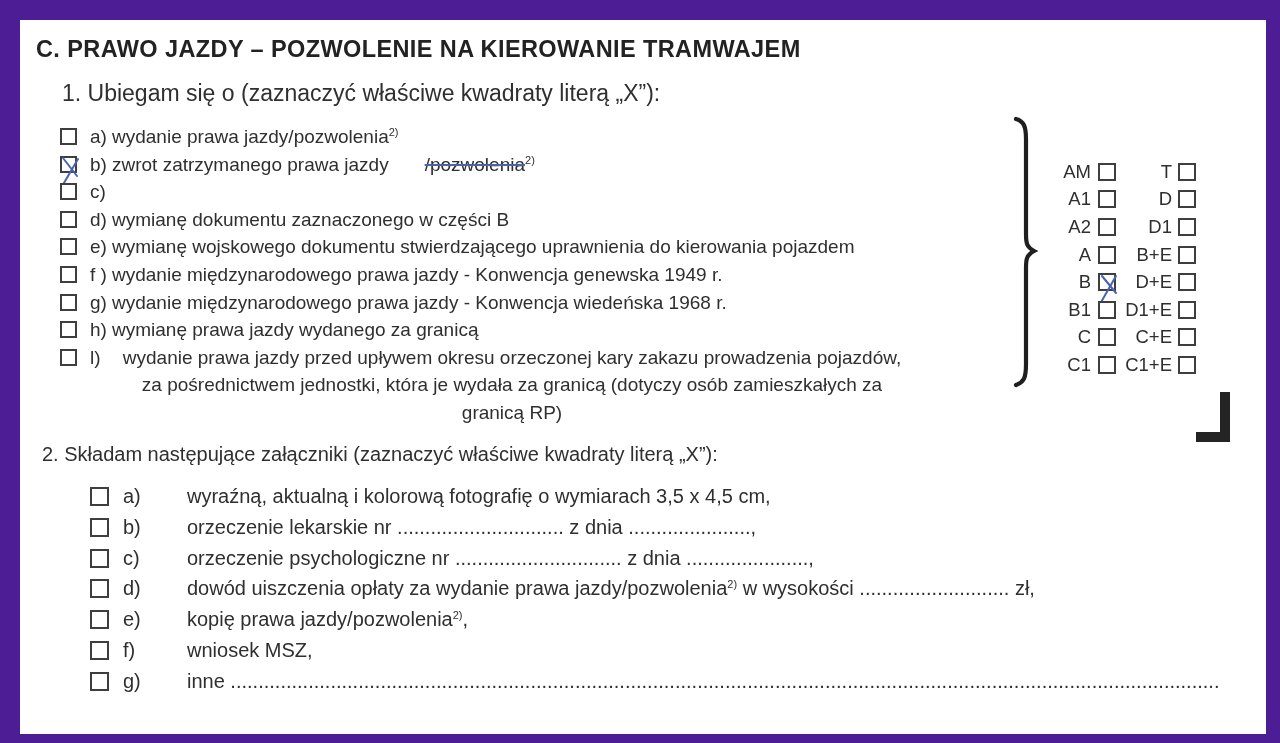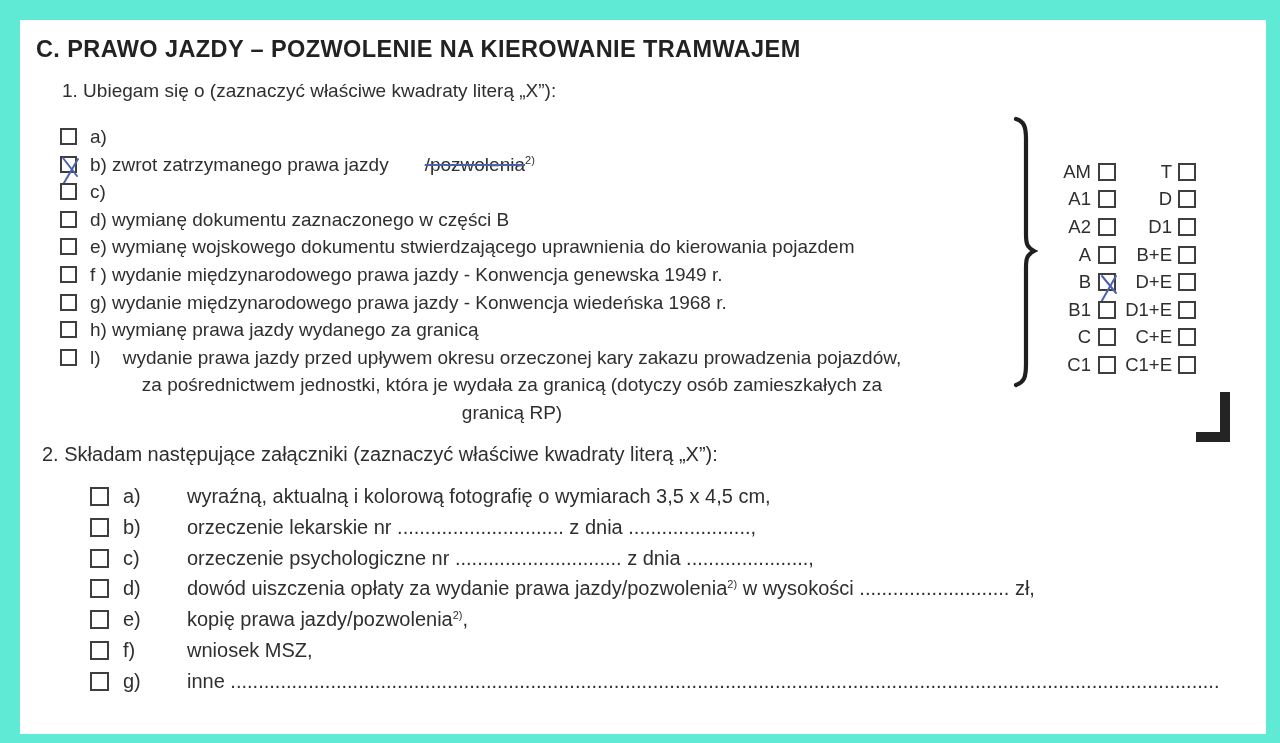--- a/index.html
+++ b/index.html
@@ -1,32 +1,32 @@
 <!DOCTYPE html>
 <html><head>
 <meta charset="utf-8">
 <style>
   * { margin:0; padding:0; box-sizing:border-box; }
   body { width:1280px; height:743px; }
   .page {
     width:1280px; height:743px;
-    background:#5eead4;
+    background:#4c1d95;
     padding:20px 14px 9px 20px;
   }
   .sheet {
     position:relative; width:100%; height:100%;
     background:#ffffff; color:#2f2f2f;
     font-family:"Liberation Sans", sans-serif;
     overflow:hidden;
   }
   .title {
     position:absolute; left:16px; top:16px;
     font-size:23.5px; font-weight:bold; color:#222; letter-spacing:.4px;
   }
-  .s1-heading { position:absolute; left:42px; top:60px; font-size:19px; }
+  .s1-heading { position:absolute; left:42px; top:60px; font-size:23px; }
   .s1-list { position:absolute; left:40px; top:103px; width:955px; }
   .row1 { display:flex; align-items:flex-start; min-height:27.6px; font-size:19px; line-height:27.6px; }
   .cb {
     flex:0 0 auto; width:17px; height:17px;
     border:2px solid #3e3e3e; background:#fff;
     margin-top:5px; position:relative;
   }
   .row1 .lab { flex:0 0 auto; width:22px; margin-left:13px; }
   .row1 .txt { margin-left:0; }
   .row1 .txt.wrap { max-width:800px;text-align:center; }
@@ -61,20 +61,21 @@
 
     <div class="title">C. PRAWO JAZDY – POZWOLENIE NA KIEROWANIE TRAMWAJEM</div>
 
     <div class="s1-heading">1. Ubiegam się o (zaznaczyć właściwe kwadraty literą „X”):</div>
 
     <div class="s1-list">
 
       <div class="row1">
         <span class="cb"></span>
         <span class="lab">a)</span>
+        <span class="txt"><span>wydanie prawa jazdy/pozwolenia</span><span class="sup">2)</span></span>
       </div>
 
       <div class="row1">
         <span class="cb">
           <svg class="xmark" width="26" height="36" style="left:-5px;top:-3px" viewBox="0 0 26 36">
             <path d="M6 3 L20 21" stroke="#4a63ae" stroke-width="2" fill="none" stroke-linecap="round"></path>
             <path d="M21 4 L4 33" stroke="#4a63ae" stroke-width="2" fill="none" stroke-linecap="round"></path>
           </svg>
         </span>
         <span class="lab">b)</span>

